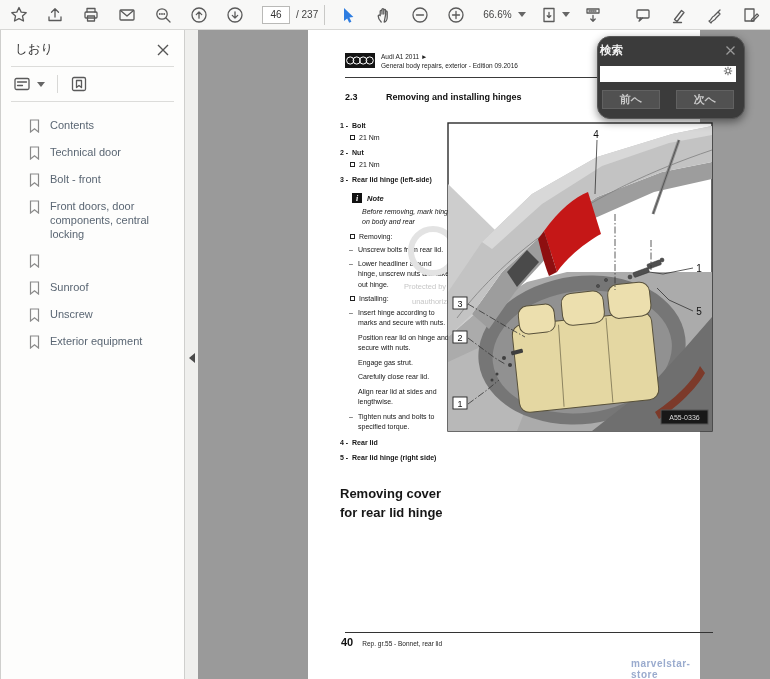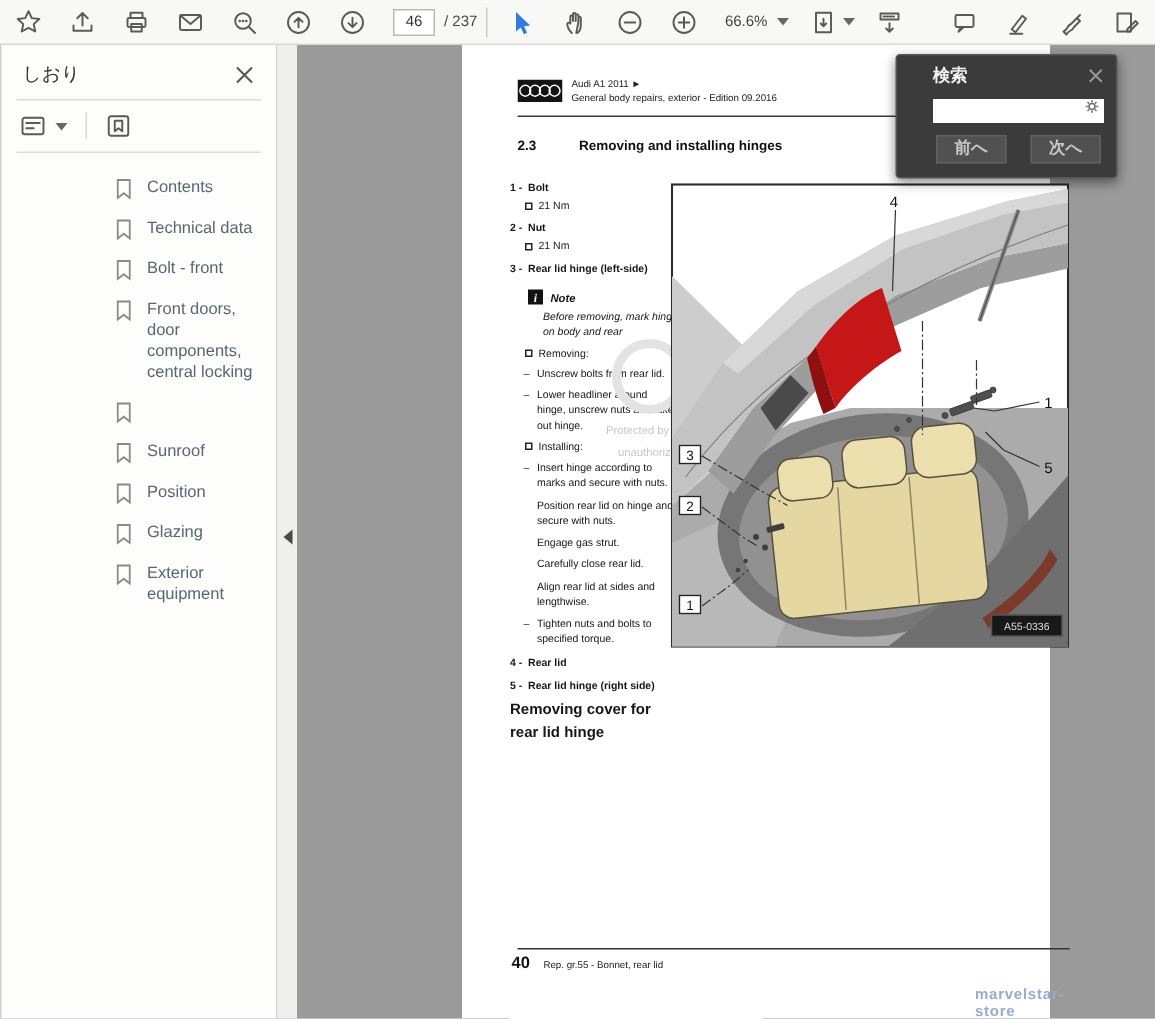--- a/index.html
+++ b/index.html
@@ -19,21 +19,21 @@
          border-top:5px solid #666;margin-right:14px;flex:none;}
   
   #sidebar{position:absolute;left:0;top:30px;width:185px;height:649px;background:#fdfdfc;
            border-left:1px solid #cfcfcd;border-right:1px solid #cfcfcd;box-sizing:border-box;}
   .sb-head{display:flex;align-items:center;justify-content:space-between;padding:11px 14px 8px 14px;}
   .sb-title{font-size:12.5px;color:#303030;}
   .sb-x{width:14px;height:14px;cursor:pointer;}
   .sb-rule{border-top:1px solid #dcdcda;margin:0 10px;}
   .sb-tools{display:flex;align-items:center;padding:8px 12px;}
   .sb-tools .sep{width:1px;height:18px;background:#d8d8d6;margin:0 12px;}
-  .bk-list{padding-top:10px;margin-left:48px;}
+  .bk-list{padding-top:10px;}
   .bk-item{display:flex;gap:10px;padding:6px 8px 6px 28px;cursor:pointer;align-items:flex-start;}
   .bk-item svg{flex:none;margin-top:1px;}
   .bk-label{font-size:11px;line-height:14px;color:#5a6673;max-width:125px;}
   
   #strip{position:absolute;left:185px;top:30px;width:13px;height:649px;background:#efefed;}
   #strip-handle{position:absolute;left:0;top:315px;width:13px;height:26px;display:flex;
                 align-items:center;justify-content:center;cursor:pointer;}
   #strip-handle .arr{width:0;height:0;border-top:5px solid transparent;border-bottom:5px solid transparent;
                      border-right:6px solid #4a4a4a;}
   #viewerbg{position:absolute;left:198px;top:30px;width:572px;height:649px;background:#9a9a9a;}
@@ -51,35 +51,35 @@
   .sqb{width:5px;height:5px;border:1px solid #222;flex:none;box-sizing:border-box;}
   .sq-line .sqb{position:relative;top:0px;}
   .dash{display:flex;margin:3px 0;padding-left:9px;}
   .dash .pf{width:9px;flex:none;}
   .plain{margin:4px 0;padding-left:18px;}
   .note-row{display:flex;align-items:center;gap:5px;margin:7px 0 3px 12px;}
   .note-ic{width:10px;height:10px;background:#111;color:#fff;display:flex;align-items:center;
            justify-content:center;font:italic 700 8px "Liberation Serif",serif;}
   .note-label{font-style:italic;font-weight:700;font-size:7.5px;}
   .note-text{font-style:italic;margin:2px 0 4px 22px;}
-  .closing{font-weight:700;font-size:10px;margin-top:2px;}
+  .closing{font-weight:700;font-size:13px;margin-top:20px;}
   #figure{position:absolute;left:139px;top:92px;}
   .fig-callout{font-weight:400;fill:#111;}
   .wm-ring{position:absolute;left:100px;top:196px;width:38px;height:38px;border:6px solid #e3e3e3;
            border-radius:50%;}
   .wm-frag{position:absolute;font-size:7.5px;color:#c6c6c6;}
   .foot-rule{position:absolute;left:37px;top:602px;width:368px;border-top:1px solid #333;}
   .foot{position:absolute;left:33px;top:606px;display:flex;align-items:baseline;gap:9px;}
   .foot .pg{font-size:11px;font-weight:700;color:#111;}
   .foot .tx{font-size:6.5px;color:#222;}
-  .store-wm{position:absolute;left:342px;top:628px;font-size:10px;font-weight:700;
+  .store-wm{position:absolute;left:323px;top:628px;font-size:10px;font-weight:700;
             color:#9aabce;letter-spacing:0.5px;}
   
   #search{position:absolute;left:597px;top:36px;width:148px;background:#3b3b3b;border:1px solid #565656;
-          border-radius:3px;box-shadow:0 3px 8px rgba(0,0,0,.45);padding:6px 8px 9px 24px;box-sizing:border-box;z-index:5;}
+          border-radius:13px;box-shadow:0 3px 8px rgba(0,0,0,.45);padding:6px 8px 9px 2px;box-sizing:border-box;z-index:5;}
   .srch-head{display:flex;justify-content:space-between;align-items:center;}
   .srch-title{color:#f2f2f2;font-size:11.5px;font-weight:700;}
   .srch-x{width:11px;height:11px;cursor:pointer;}
   .srch-inp-wrap{position:relative;margin-top:5px;}
   #search-input{width:100%;height:16px;border:none;background:#fff;box-sizing:border-box;
                 font-size:10px;padding:0 16px 0 4px;}
   .gear{position:absolute;right:3px;top:3px;width:10px;height:10px;cursor:pointer;}
   .srch-btns{display:flex;gap:16px;margin-top:8px;padding:0 2px;}
   .srch-btn{flex:1;height:17px;background:#515151;border:1px solid #616161;color:#c9c9c9;
             font-size:11px;font-weight:700;text-align:center;line-height:16px;cursor:pointer;}
@@ -190,21 +190,21 @@
     <div class="bk-item">
         <svg width="11" height="14" viewBox="0 0 11 14">
           <path d="M1.5 1h8v12l-4-3.2L1.5 13z" fill="none" stroke="#8a8a8a" stroke-width="1.2"></path>
         </svg>
         <span class="bk-label">Contents</span>
       </div>
     <div class="bk-item">
         <svg width="11" height="14" viewBox="0 0 11 14">
           <path d="M1.5 1h8v12l-4-3.2L1.5 13z" fill="none" stroke="#8a8a8a" stroke-width="1.2"></path>
         </svg>
-        <span class="bk-label">Technical data</span>
+        <span class="bk-label">Technical door</span>
       </div>
     <div class="bk-item">
         <svg width="11" height="14" viewBox="0 0 11 14">
           <path d="M1.5 1h8v12l-4-3.2L1.5 13z" fill="none" stroke="#8a8a8a" stroke-width="1.2"></path>
         </svg>
         <span class="bk-label">Bolt - front</span>
       </div>
     <div class="bk-item">
         <svg width="11" height="14" viewBox="0 0 11 14">
           <path d="M1.5 1h8v12l-4-3.2L1.5 13z" fill="none" stroke="#8a8a8a" stroke-width="1.2"></path>
@@ -219,27 +219,21 @@
     <div class="bk-item">
         <svg width="11" height="14" viewBox="0 0 11 14">
           <path d="M1.5 1h8v12l-4-3.2L1.5 13z" fill="none" stroke="#8a8a8a" stroke-width="1.2"></path>
         </svg>
         <span class="bk-label">Sunroof</span>
       </div>
     <div class="bk-item">
         <svg width="11" height="14" viewBox="0 0 11 14">
           <path d="M1.5 1h8v12l-4-3.2L1.5 13z" fill="none" stroke="#8a8a8a" stroke-width="1.2"></path>
         </svg>
-        <span class="bk-label">Position</span>
-      </div>
-    <div class="bk-item">
-        <svg width="11" height="14" viewBox="0 0 11 14">
-          <path d="M1.5 1h8v12l-4-3.2L1.5 13z" fill="none" stroke="#8a8a8a" stroke-width="1.2"></path>
-        </svg>
-        <span class="bk-label">Glazing</span>
+        <span class="bk-label">Unscrew</span>
       </div>
     <div class="bk-item">
         <svg width="11" height="14" viewBox="0 0 11 14">
           <path d="M1.5 1h8v12l-4-3.2L1.5 13z" fill="none" stroke="#8a8a8a" stroke-width="1.2"></path>
         </svg>
         <span class="bk-label">Exterior equipment</span>
       </div>
   </div>
 </div>
 

